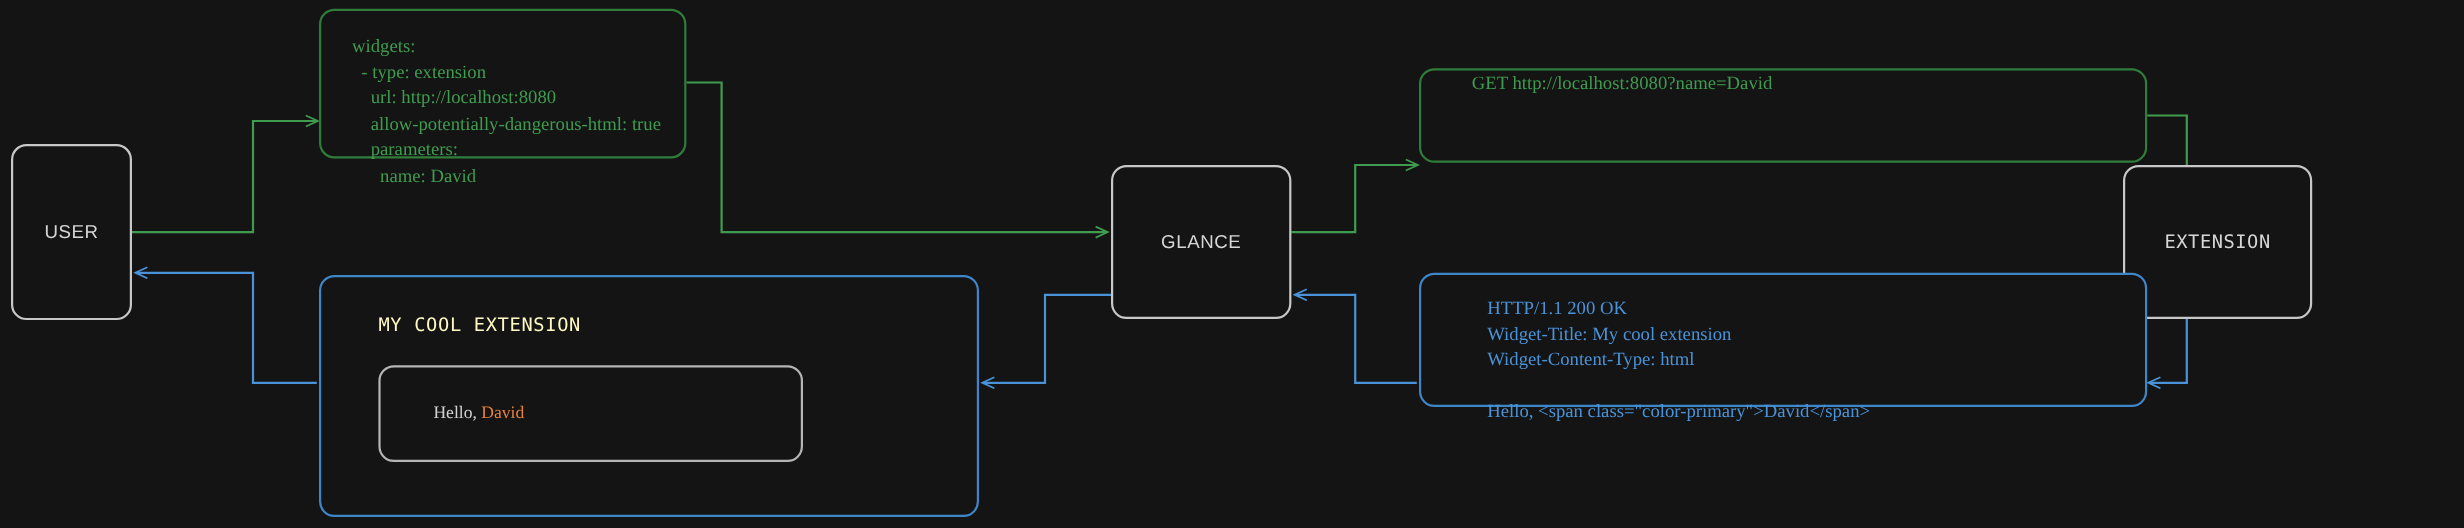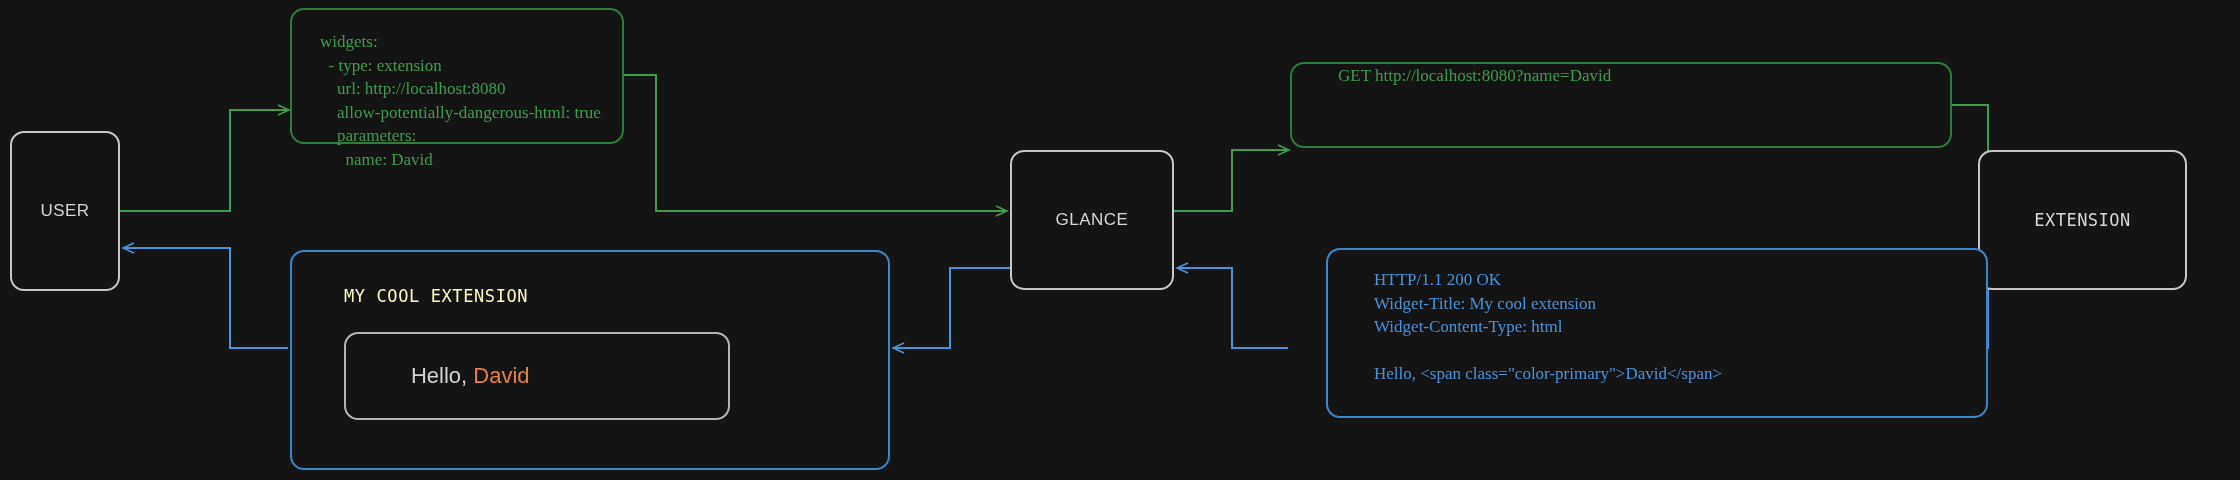--- a/index.html
+++ b/index.html
@@ -74,22 +74,22 @@
   .widget-inner {
     position: absolute;
     box-sizing: border-box;
     border: 2px solid #b5b5b5;
     border-radius: 14px;
     background: #141414;
     display: flex;
     align-items: center;
   }
   .widget-body {
-    font-family: Liberation Sans, sans-serif;
-    font-size: 22px;
+    font-family: Liberation Serif, serif;
+    font-size: 16px;
     color: #d2d2d2;
     padding-left: 16px;
     white-space: pre;
   }
   .accent-name { color: #e8833a; }
 </style>
 </head>
 <body>
 
 <div id="canvas">
@@ -122,38 +122,38 @@
   </svg>
 
   <div class="node" style="left:10px; top:131px; width:110px; height:160px;">
     <span class="node-label-sans">USER</span>
   </div>
 
   <div class="node" style="left:1010px; top:150px; width:164px; height:140px;align-items:center;">
     <span class="node-label-sans">GLANCE</span>
   </div>
 
-  <div class="node" style="left:1978px; top:150px; width:209px; height:140px;">
+  <div class="node" style="left:1930px; top:150px; width:172px; height:140px;">
     <span class="node-label-mono">EXTENSION</span>
   </div>
 
   <div class="panel panel-green" style="left:290px; top:8px; width:334px; height:136px; padding:20px 0 0 28px;">
     <pre class="code code-green">widgets:
   - type: extension
     url: http://localhost:8080
     allow-potentially-dangerous-html: true
     parameters:
       name: David</pre>
   </div>
 
   <div class="panel panel-green" style="left:1290px; top:62px; width:662px; height:86px; padding:0 0 0 46px; display:flex; align-items:flex-start;">
     <pre class="code code-green">GET http://localhost:8080?name=David</pre>
   </div>
 
-  <div class="panel panel-blue" style="left:1326px; top:248px; width:662px; height:170px; padding:18px 0 0 46px;">
+  <div class="panel panel-blue" style="left:1290px; top:248px; width:662px; height:122px; padding:18px 0 0 60px;">
     <pre class="code code-blue">HTTP/1.1 200 OK
 Widget-Title: My cool extension
 Widget-Content-Type: html
 
 Hello, &lt;span class="color-primary"&gt;David&lt;/span&gt;</pre>
   </div>
 
   <div class="panel panel-blue" style="left:290px; top:250px; width:600px; height:220px;">
     <div class="widget-title" style="position:absolute; left:52px; top:34px;">MY COOL EXTENSION</div>
     <div class="widget-inner" style="left:52px; top:80px; width:386px; height:88px;">

